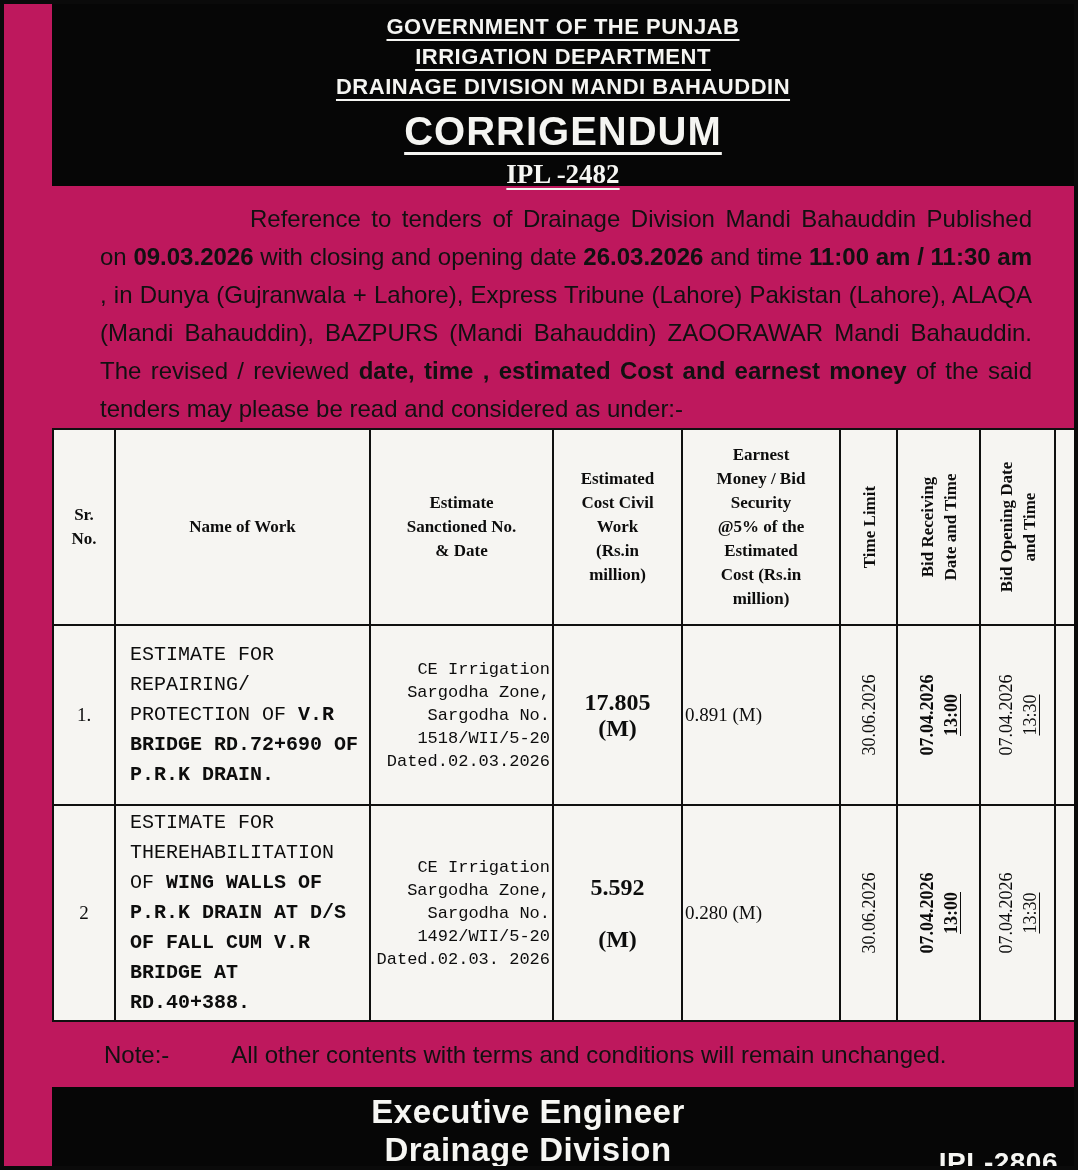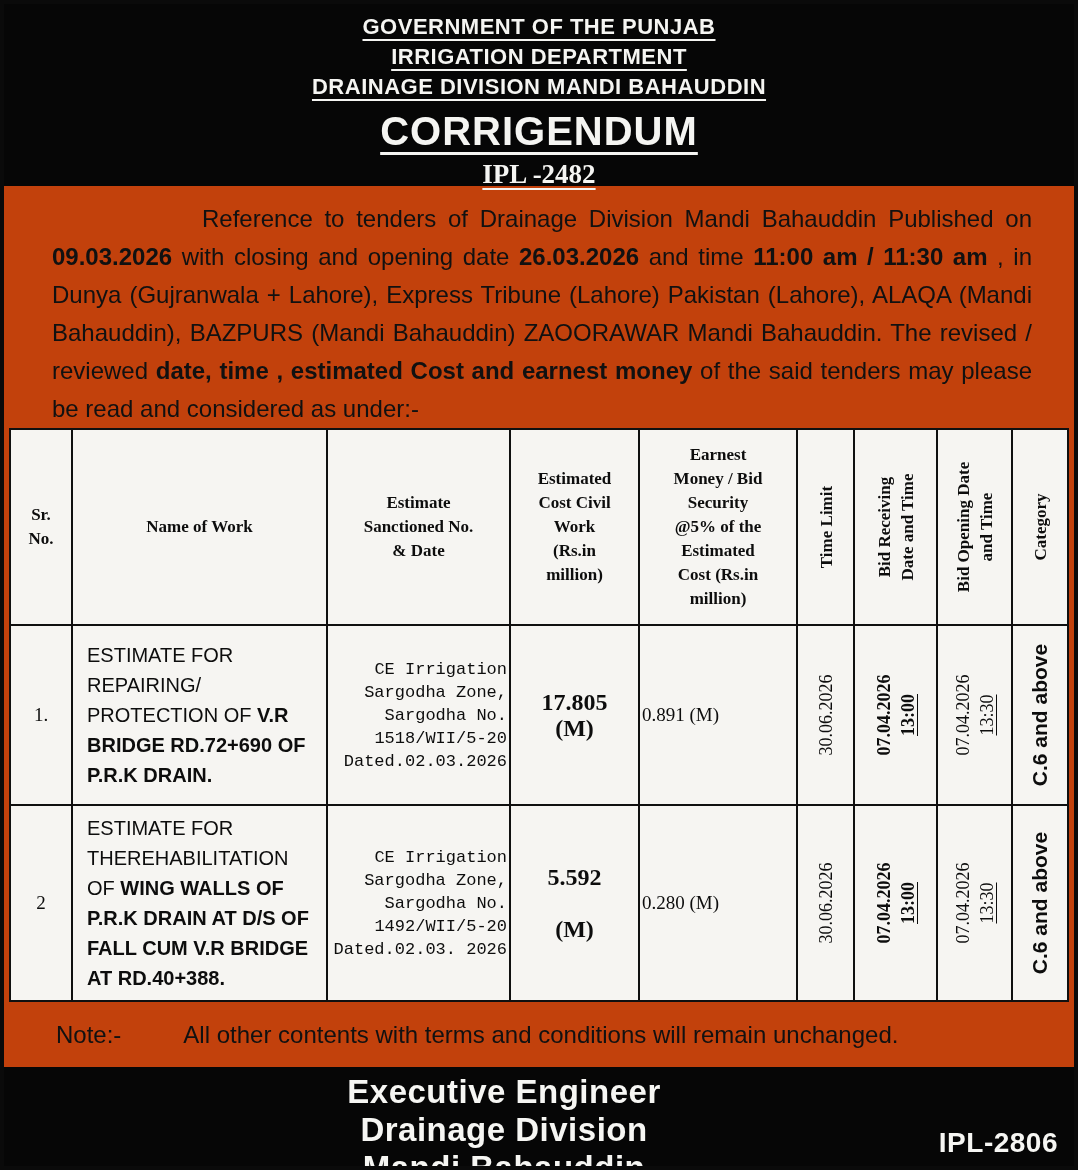--- a/index.html
+++ b/index.html
@@ -1,20 +1,20 @@
 <!DOCTYPE html>
 <html><head>
 <meta charset="utf-8">
 <style>
   html,body{margin:0;padding:0;background:#888;}
   .page{
     width:1078px;height:1170px;box-sizing:border-box;
-    background:#c2410c;border:4px solid #0a0a0a;
+    background:#be185d;border:4px solid #0a0a0a;
     font-family:"Liberation Sans",sans-serif;color:#0d0d0d;
-    position:relative;overflow:hidden;
+    position:relative;overflow:hidden;padding-left:48px;
   }
   
   .banner{background:#060606;color:#f5f5f2;text-align:center;height:182px;padding-top:8px;box-sizing:border-box;}
   .banner .bline{
     font-weight:bold;font-size:22px;letter-spacing:.5px;line-height:30px;
     text-decoration:underline;text-underline-offset:5px;text-decoration-thickness:2px;
   }
   .banner .big-title{
     font-weight:bold;font-size:40px;letter-spacing:1px;line-height:46px;margin-top:6px;
     text-decoration:underline;text-underline-offset:7px;text-decoration-thickness:3px;
@@ -36,21 +36,21 @@
     width:1058px;margin:0 auto;background:#f6f5f2;
   }
   table.grid td{border:2.5px solid #101010;vertical-align:middle;padding:2px;box-sizing:border-box;}
   .hrow td{height:196px;}
   .r1 td{height:180px;}
   .r2 td{height:196px;}
   .hcell{
     font-family:"Liberation Serif",serif;font-weight:bold;font-size:17px;line-height:24px;
     text-align:center;white-space:pre-line;
   }
-  .namecell{font-family:Liberation Sans, sans-serif;font-size:20px;line-height:30px;text-align:left;padding-left:14px !important;padding-right:6px !important;}
+  .namecell{font-family:Liberation Mono, monospace;font-size:20px;line-height:30px;text-align:left;padding-left:14px !important;padding-right:6px !important;}
   .estcell{font-family:Liberation Mono, monospace;font-size:17px;line-height:23px;text-align:right;white-space:pre-line;}
   .costcell{font-family:"Liberation Serif",serif;font-weight:bold;font-size:24px;line-height:26px;text-align:center;white-space:pre-line;}
   .earncell{font-family:"Liberation Serif",serif;font-size:19px;}
   .srcell{font-family:"Liberation Serif",serif;font-size:19px;text-align:center;}
   
   .vcell{position:relative;}
   .rot{
     position:absolute;top:50%;left:50%;
     transform:translate(-50%,-50%) rotate(-90deg);
     white-space:pre;text-align:center;

